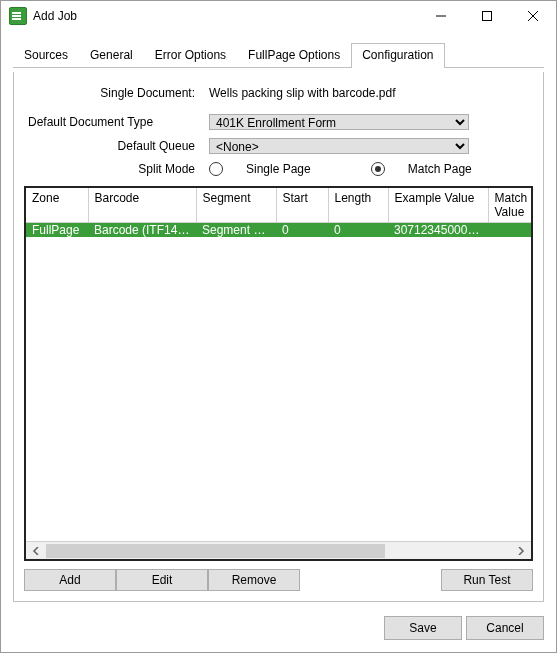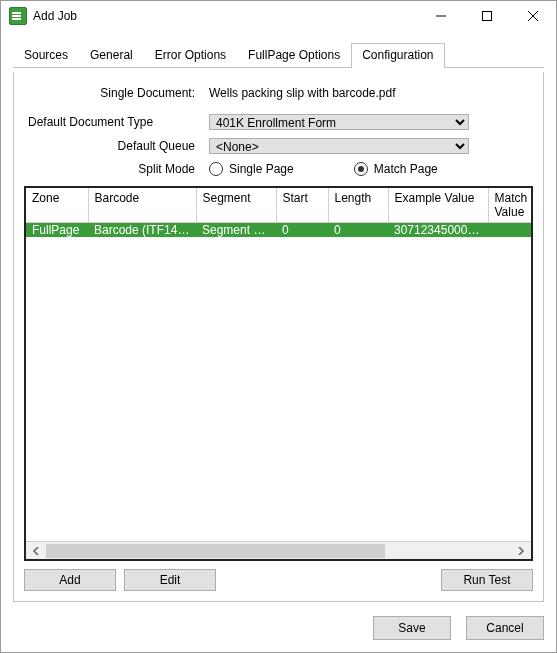--- a/index.html
+++ b/index.html
@@ -17,36 +17,36 @@
   .tab.active{border-color:#c0c0c0;background:#fff;z-index:2}
   .tab.active::after{content:"";position:absolute;left:0;right:0;bottom:-1px;height:1px;background:#fff}
   .panel{border:1px solid #c0c0c0;border-top:none;padding:14px 10px 10px 10px;display:flex;flex-direction:column;flex:1;box-sizing:border-box}
   .form-row{display:flex;align-items:center;margin-bottom:8px}
   .form-row .lbl{width:185px;text-align:right;padding-right:14px;box-sizing:border-box}
   .form-row .val{flex:1}
   .btn{height:22px;min-width:92px;border:1px solid #adadad;background:#e1e1e1;font:inherit;padding:0 12px;cursor:default}
   .upload-btn{border:2px solid #0a64ad;background:#e5f1fb;height:24px;min-width:96px}
   select.combo{height:16px;border:1px solid #adadad;background:#e1e1e1;font:inherit;width:260px;padding:0 2px}
   .radio-row{display:flex;align-items:center;gap:60px}
-  .radio-item{display:flex;align-items:center;gap:6px}
+  .radio-item{display:flex;align-items:center;gap:23px}
   .radio-outer{width:12px;height:12px;border:1px solid #333;border-radius:50%;display:inline-flex;align-items:center;justify-content:center}
   .radio-inner{width:6px;height:6px;border-radius:50%;background:#333}
   .grid-wrap{border:2px solid #222;flex:1;display:flex;flex-direction:column;margin-top:6px;overflow:hidden}
   .grid{flex:1;overflow:auto}
   table{border-collapse:collapse;width:100%;table-layout:fixed}
   th{background:#fff;border-right:1px solid #d0d0d0;border-bottom:1px solid #d0d0d0;text-align:left;font-weight:400;padding:3px 6px;font-size:12px;vertical-align:top;height:28px}
   td{padding:0 6px;font-size:12px;color:#fff;white-space:nowrap;overflow:hidden;text-overflow:ellipsis}
   tr.selected{background:#3a9d3a}
   .hscroll{height:18px;background:#f0f0f0;border-top:1px solid #d0d0d0;display:flex;align-items:center;justify-content:space-between;padding:0 2px;box-sizing:border-box}
   .scroll-arrow{width:16px;height:14px;display:flex;align-items:center;justify-content:center;color:#606060}
   .scroll-track{flex:1;height:14px;background:#f0f0f0;position:relative;margin:0 2px}
   .scroll-thumb{position:absolute;left:0;top:0;height:100%;width:73%;background:#cfcfcf}
-  .grid-buttons{display:flex;gap:8px;margin-top:8px}
+  .grid-buttons{display:flex;margin-top:8px}
   .grid-buttons .spacer{flex:1}
-  .footer{padding:14px 12px 12px 0;display:flex;justify-content:flex-end;gap:15px}
+  .footer{padding:14px 12px 12px 0;display:flex;justify-content:flex-end;gap:4px}
   .footer .btn{min-width:78px;height:24px}
 </style>
 </head>
 <body>
 
 <div class="window">
   <div class="titlebar">
     <span class="app-icon"></span>
     <span class="title">Add Job</span>
     <div class="win-controls">
@@ -168,20 +168,21 @@
             <svg width="8" height="8">
                 <polyline points="2,0 6,4 2,8" fill="none" stroke="#606060" stroke-width="1.5"></polyline>
               </svg>
           </div>
         </div>
       </div>
 
       <div class="grid-buttons">
         <button class="btn">Add</button>
         <button class="btn">Edit</button>
+        <button class="btn">Remove</button>
         <div class="spacer"></div>
         <button class="btn">Run Test</button>
       </div>
 
     </div>
   </div>
 
   <div class="footer">
     <button class="btn">Save</button>
     <button class="btn">Cancel</button>

